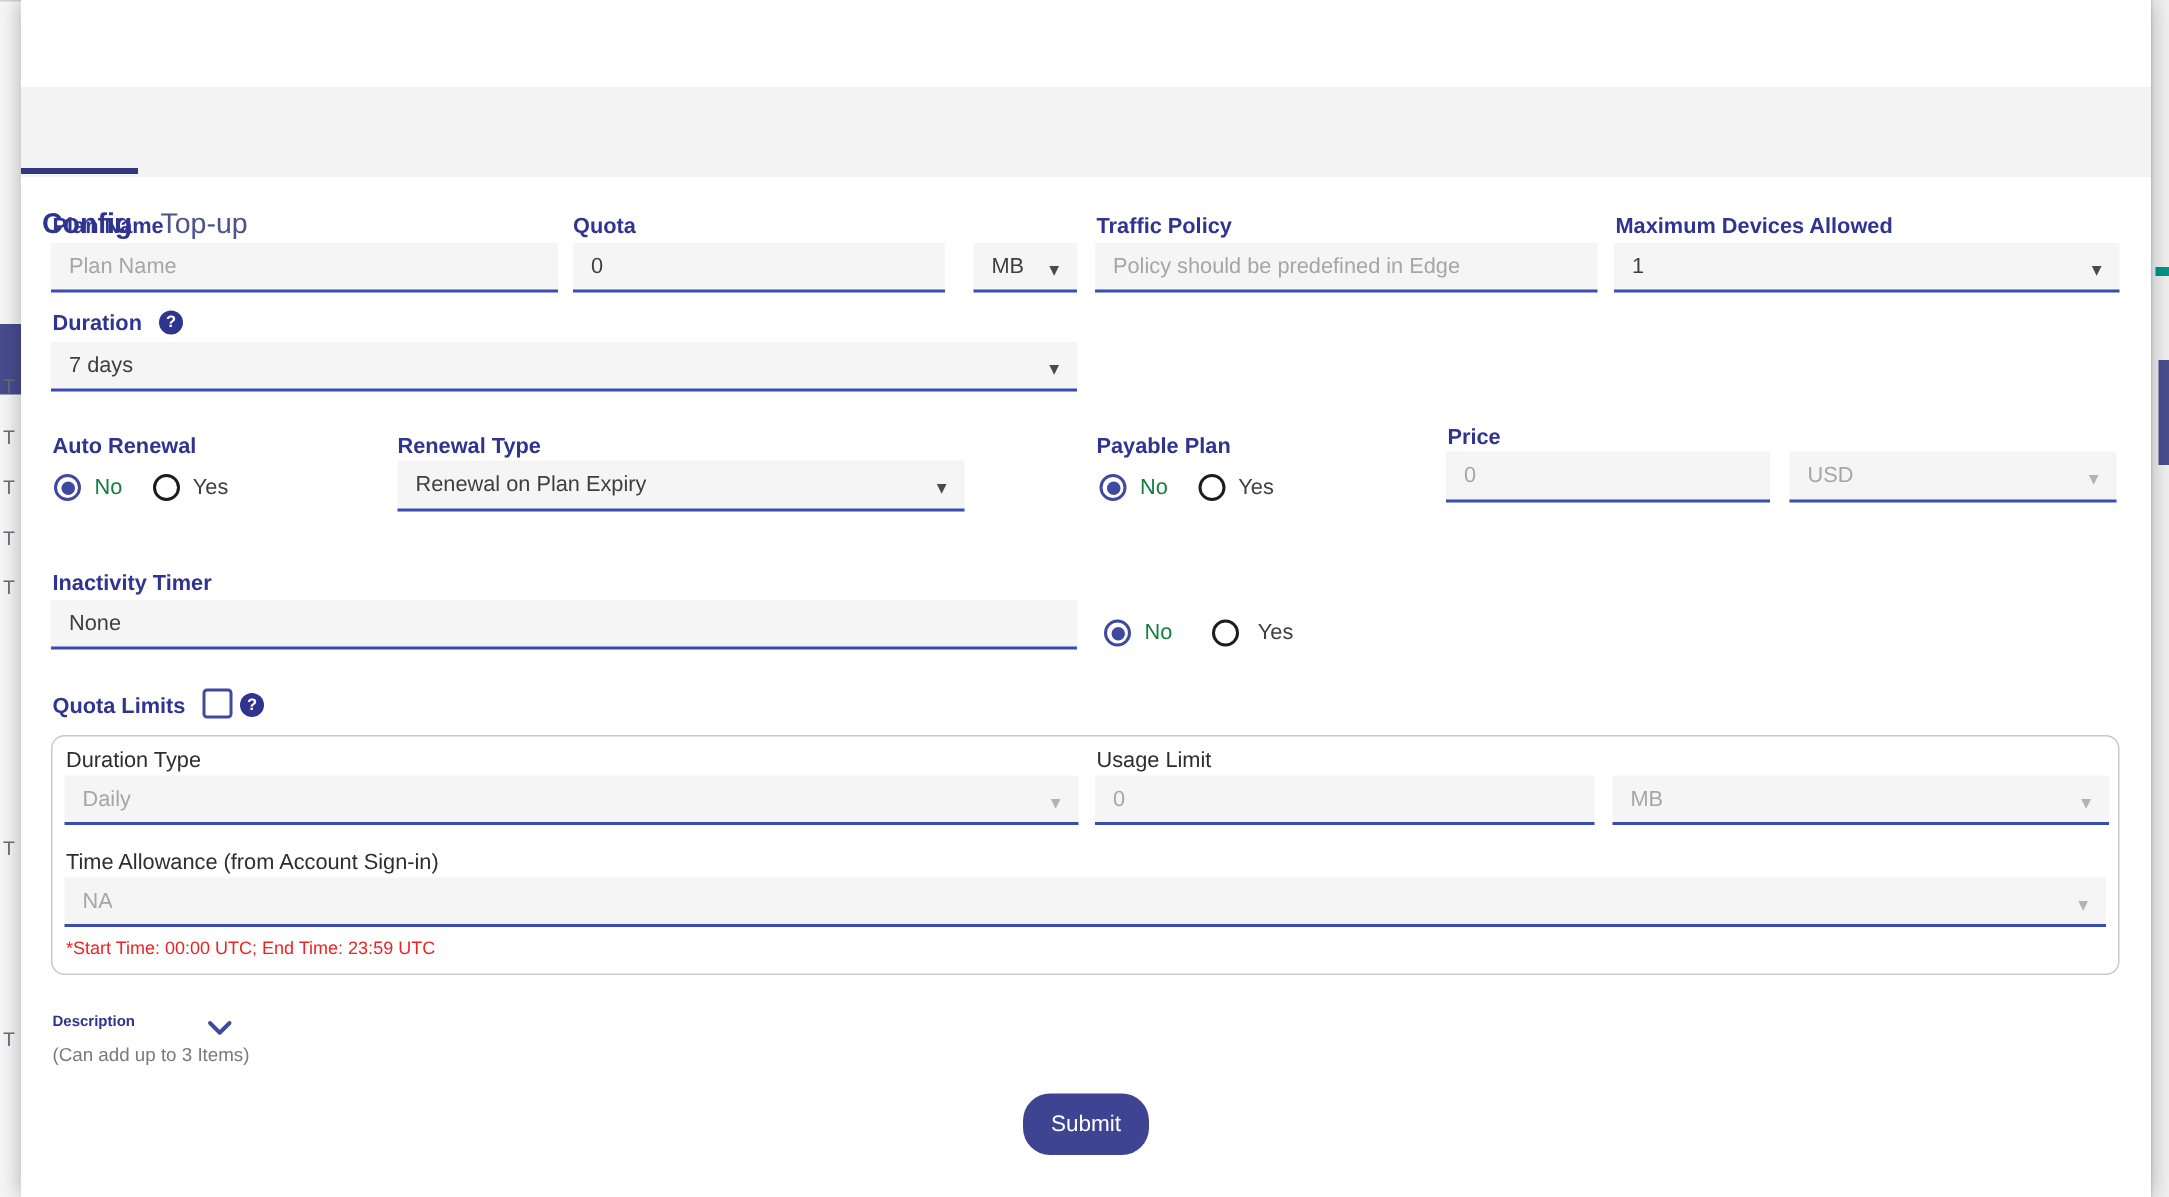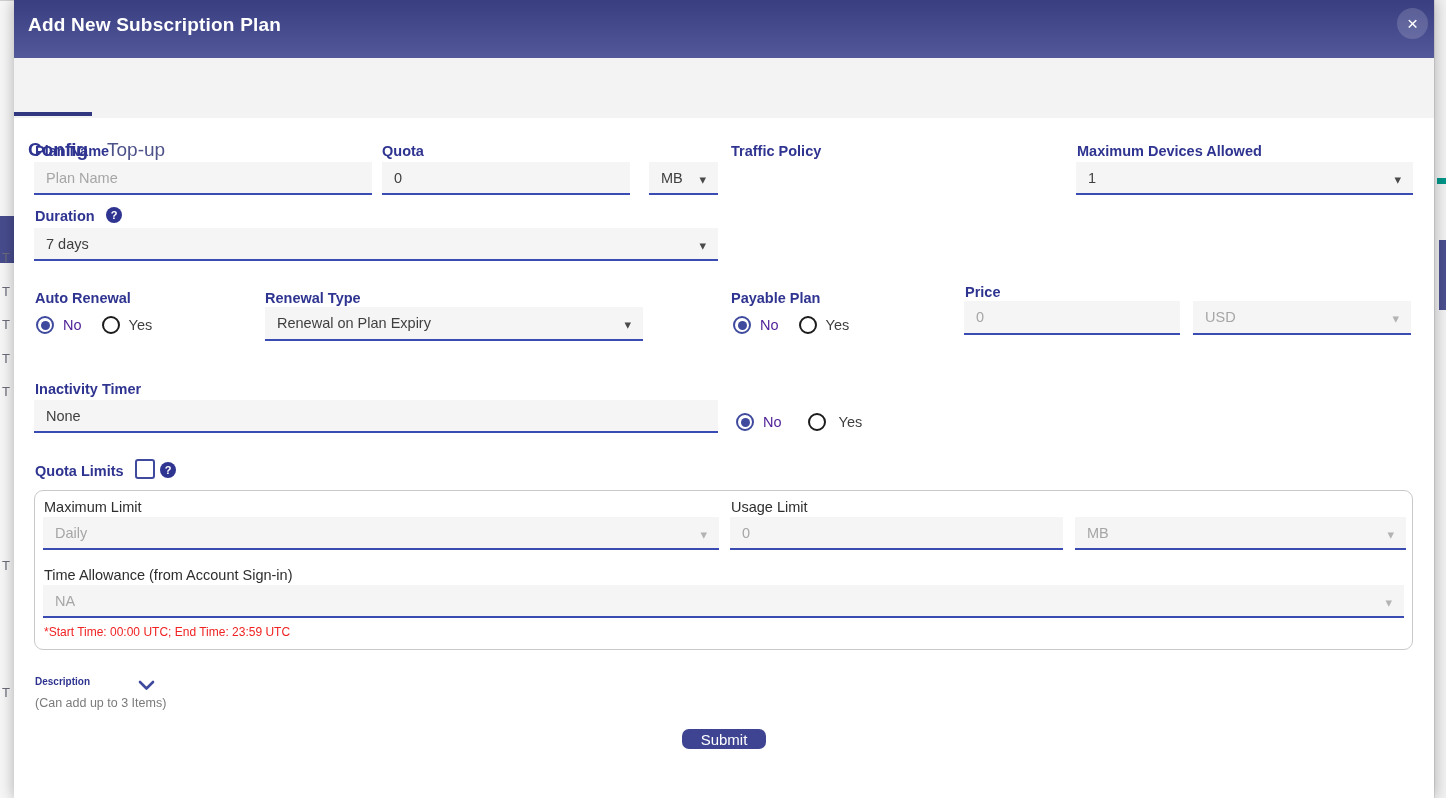--- a/index.html
+++ b/index.html
@@ -49,38 +49,38 @@
   .arr { position:absolute; right:12px; top:11px; font-size:13px; line-height:1; color:#4a4a4a; }
   .arr.dis { color:#b3b3b3; }
 
   .radio-row { position:absolute; display:flex; align-items:center; }
   .radio { width:18px; height:18px; border-radius:50%; display:inline-flex;
     align-items:center; justify-content:center; cursor:pointer; background:#fff; flex:none; }
   .radio.sel { border:2px solid #3f4a9e; }
   .radio.sel .dot { width:9px; height:9px; border-radius:50%; background:#3f4a9e; }
   .radio.un { border:2px solid #1c1c1c; }
   .rlabel { font-size:14.5px; color:#3f3f3f; margin:0 20px 0 9px; }
-  .rlabel.blue { color:#4c1d95; }
+  .rlabel.blue { color:#15803d; }
 
   .help { position:absolute; width:16px; height:16px; border-radius:50%; background:#2f3490;
     color:#fff; font-size:11px; font-weight:700; display:inline-flex;
     align-items:center; justify-content:center; }
   .checkbox { position:absolute; width:20px; height:20px; border:2px solid #3f4a9e;
     border-radius:3px; background:#fff; cursor:pointer; }
 
   .qbox { position:absolute; left:20px; top:490px; width:1379px; height:160px;
     border:1px solid #c9c9c9; border-radius:9px; background:#fff; }
 
   .rednote { position:absolute; font-size:12px; color:#f02222; }
 
   .desc-note { position:absolute; font-size:12.5px; color:#7a7a7a; }
   .chev { position:absolute; }
 
-  .submit { position:absolute; left:668px; top:729px; width:84px; height:20px;
-    background:#3e4492; color:#fff; border:none; border-radius:7px;
+  .submit { position:absolute; left:668px; top:729px; width:84px; height:41px;
+    background:#3e4492; color:#fff; border:none; border-radius:18px;
     font-size:15px; font-family:"Liberation Sans",sans-serif; cursor:pointer; }
 </style>
 </head>
 <body>
 
 <div class="page">
 
   <div class="left-strip">
     <div class="ls-block"></div>
     <span class="ls-t" style="top:249px">T</span>
@@ -92,26 +92,20 @@
     <span class="ls-t" style="top:684px">T</span>
   </div>
 
   <div class="right-strip">
     <div class="sb-tick"></div>
     <div class="sb-thumb"></div>
   </div>
 
   <div class="modal">
 
-    <div class="hdr">
-      <span class="title">Add New Subscription Plan</span>
-      <button class="close">
-        <span class="x">×</span>
-      </button>
-    </div>
 
     <div class="tabs">
       <span class="tab active">Config</span>
       <span class="tab inactive">Top-up</span>
       <div class="tab-underline"></div>
     </div>
 
     <span class="lbl" style="left:21px;top:143px">Plan Name</span>
     <div class="fld noarrow" style="left:20px;top:162px;width:338px">
       <span class="ph">Plan Name</span>
@@ -120,20 +114,23 @@
     <span class="lbl" style="left:368px;top:143px">Quota</span>
     <div class="fld noarrow" style="left:368px;top:162px;width:248px">
       <span class="val">0</span>
     </div>
     <div class="fld" style="left:635px;top:162px;width:69px">
       <span class="val">MB</span>
       <span class="arr">▾</span>
     </div>
 
     <span class="lbl" style="left:717px;top:143px">Traffic Policy</span>
+    <div class="fld noarrow" style="left:716px;top:162px;width:335px">
+      <span class="ph">Policy should be predefined in Edge</span>
+    </div>
 
     <span class="lbl" style="left:1063px;top:143px">Maximum Devices Allowed</span>
     <div class="fld" style="left:1062px;top:162px;width:337px">
       <span class="val">1</span>
       <span class="arr">▾</span>
     </div>
 
     <span class="lbl" style="left:21px;top:208px">Duration</span>
     <span class="help" style="left:92px;top:207px">?</span>
     <div class="fld" style="left:20px;top:228px;width:684px">
@@ -189,21 +186,21 @@
       <span class="radio un"></span>
       <span class="rlabel" style="margin-left:13px">Yes</span>
     </div>
 
     <span class="lbl" style="left:21px;top:463px">Quota Limits</span>
     <div class="checkbox" style="left:121px;top:459px"></div>
     <span class="help" style="left:146px;top:462px">?</span>
 
     <div class="qbox"></div>
 
-    <span class="lbl2" style="left:30px;top:499px">Maximum Limit</span>
+    <span class="lbl2" style="left:30px;top:499px">Duration Type</span>
     <div class="fld" style="left:29px;top:517px;width:676px">
       <span class="ph">Daily</span>
       <span class="arr dis">▾</span>
     </div>
 
     <span class="lbl2" style="left:717px;top:499px">Usage Limit</span>
     <div class="fld noarrow" style="left:716px;top:517px;width:333px">
       <span class="ph">0</span>
     </div>
     <div class="fld" style="left:1061px;top:517px;width:331px">

